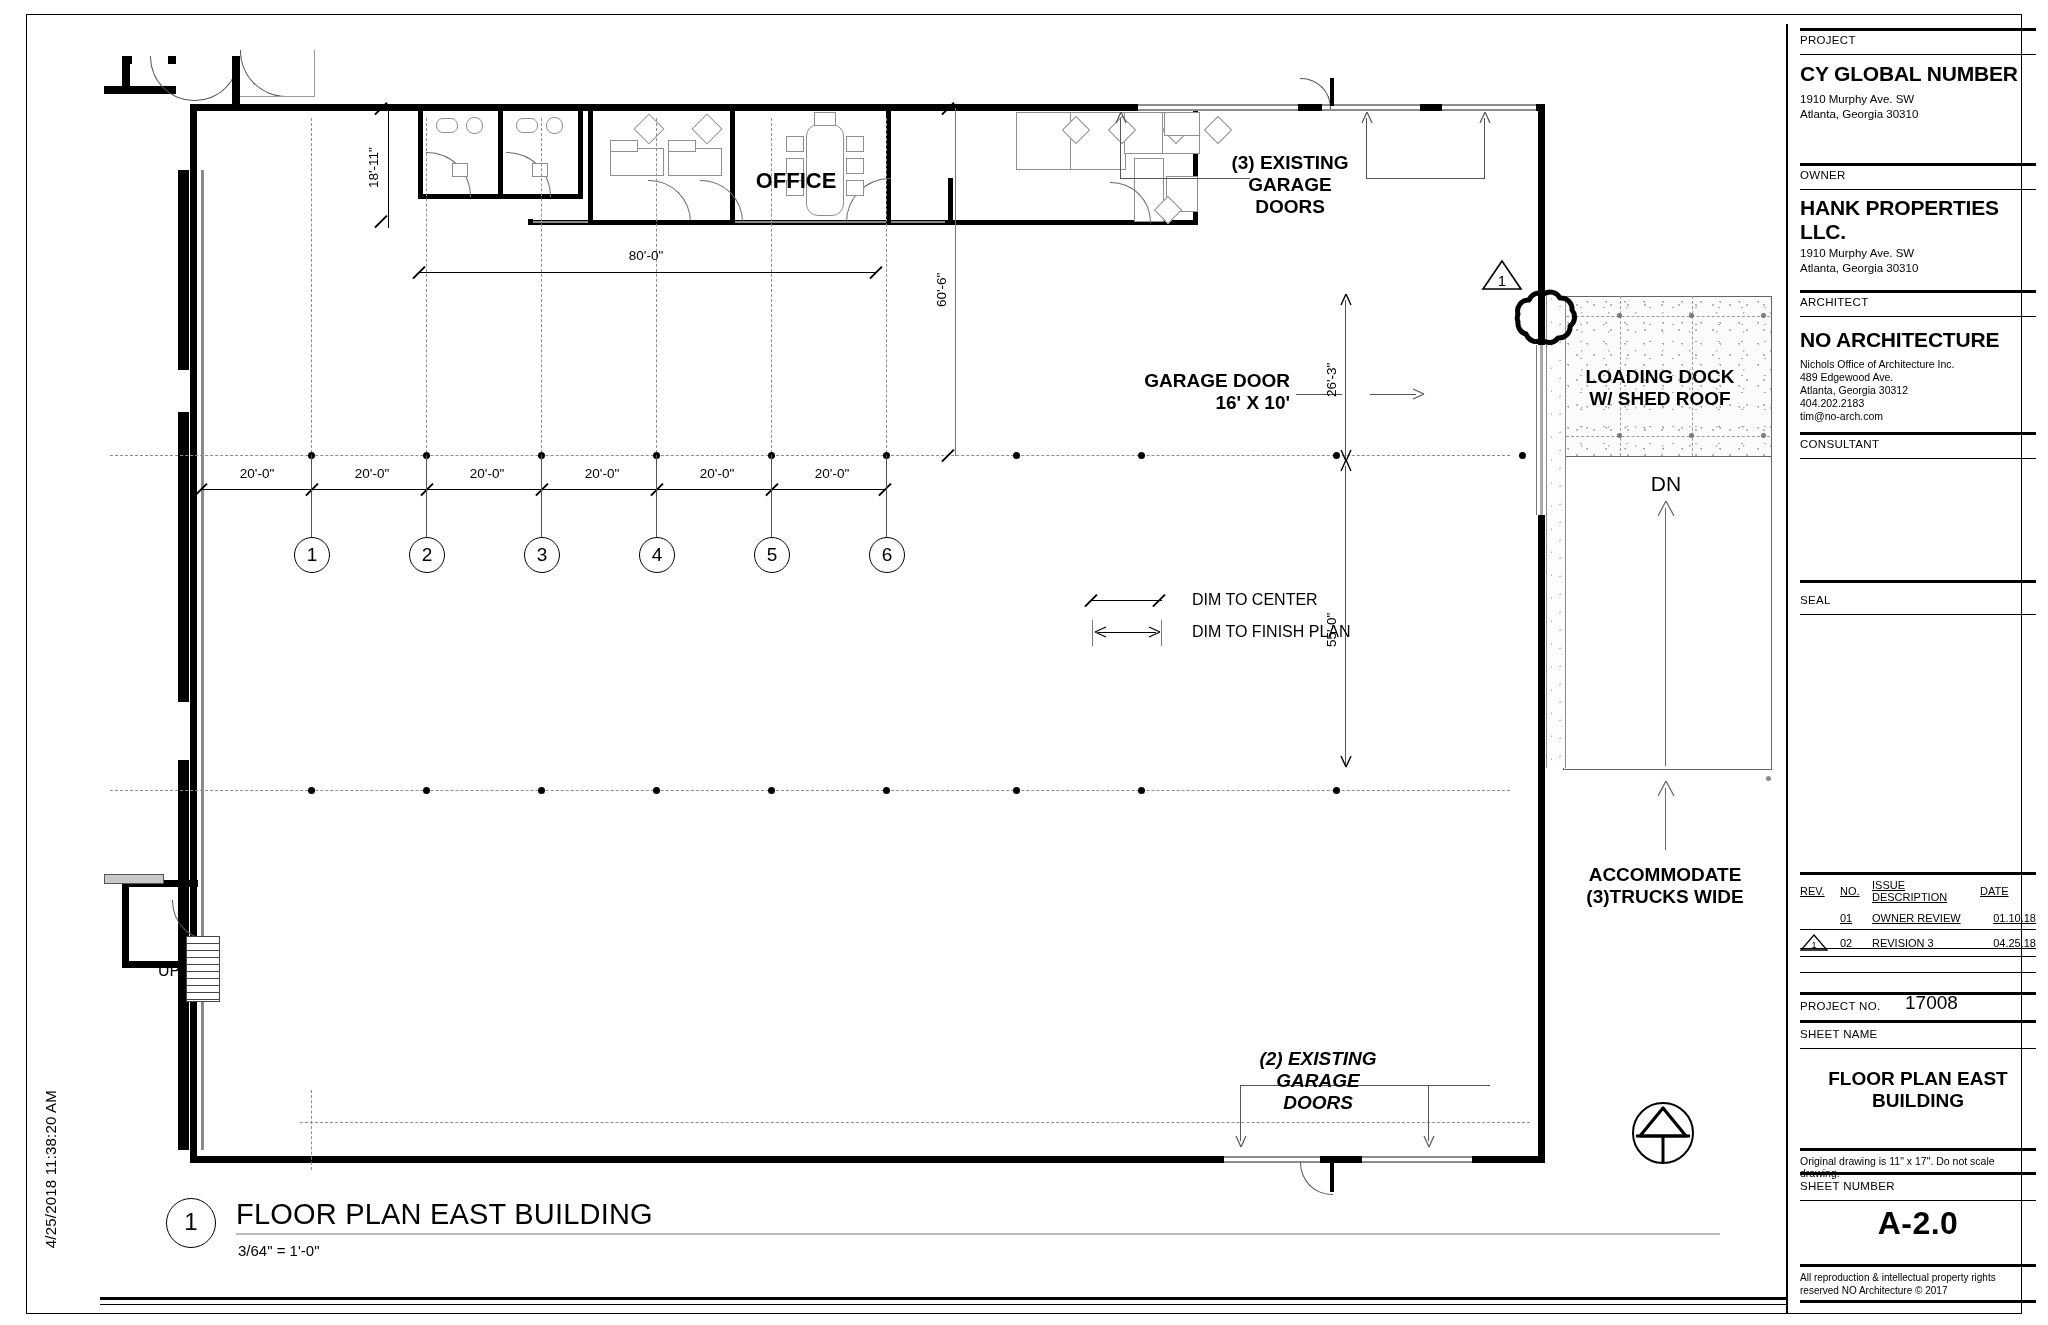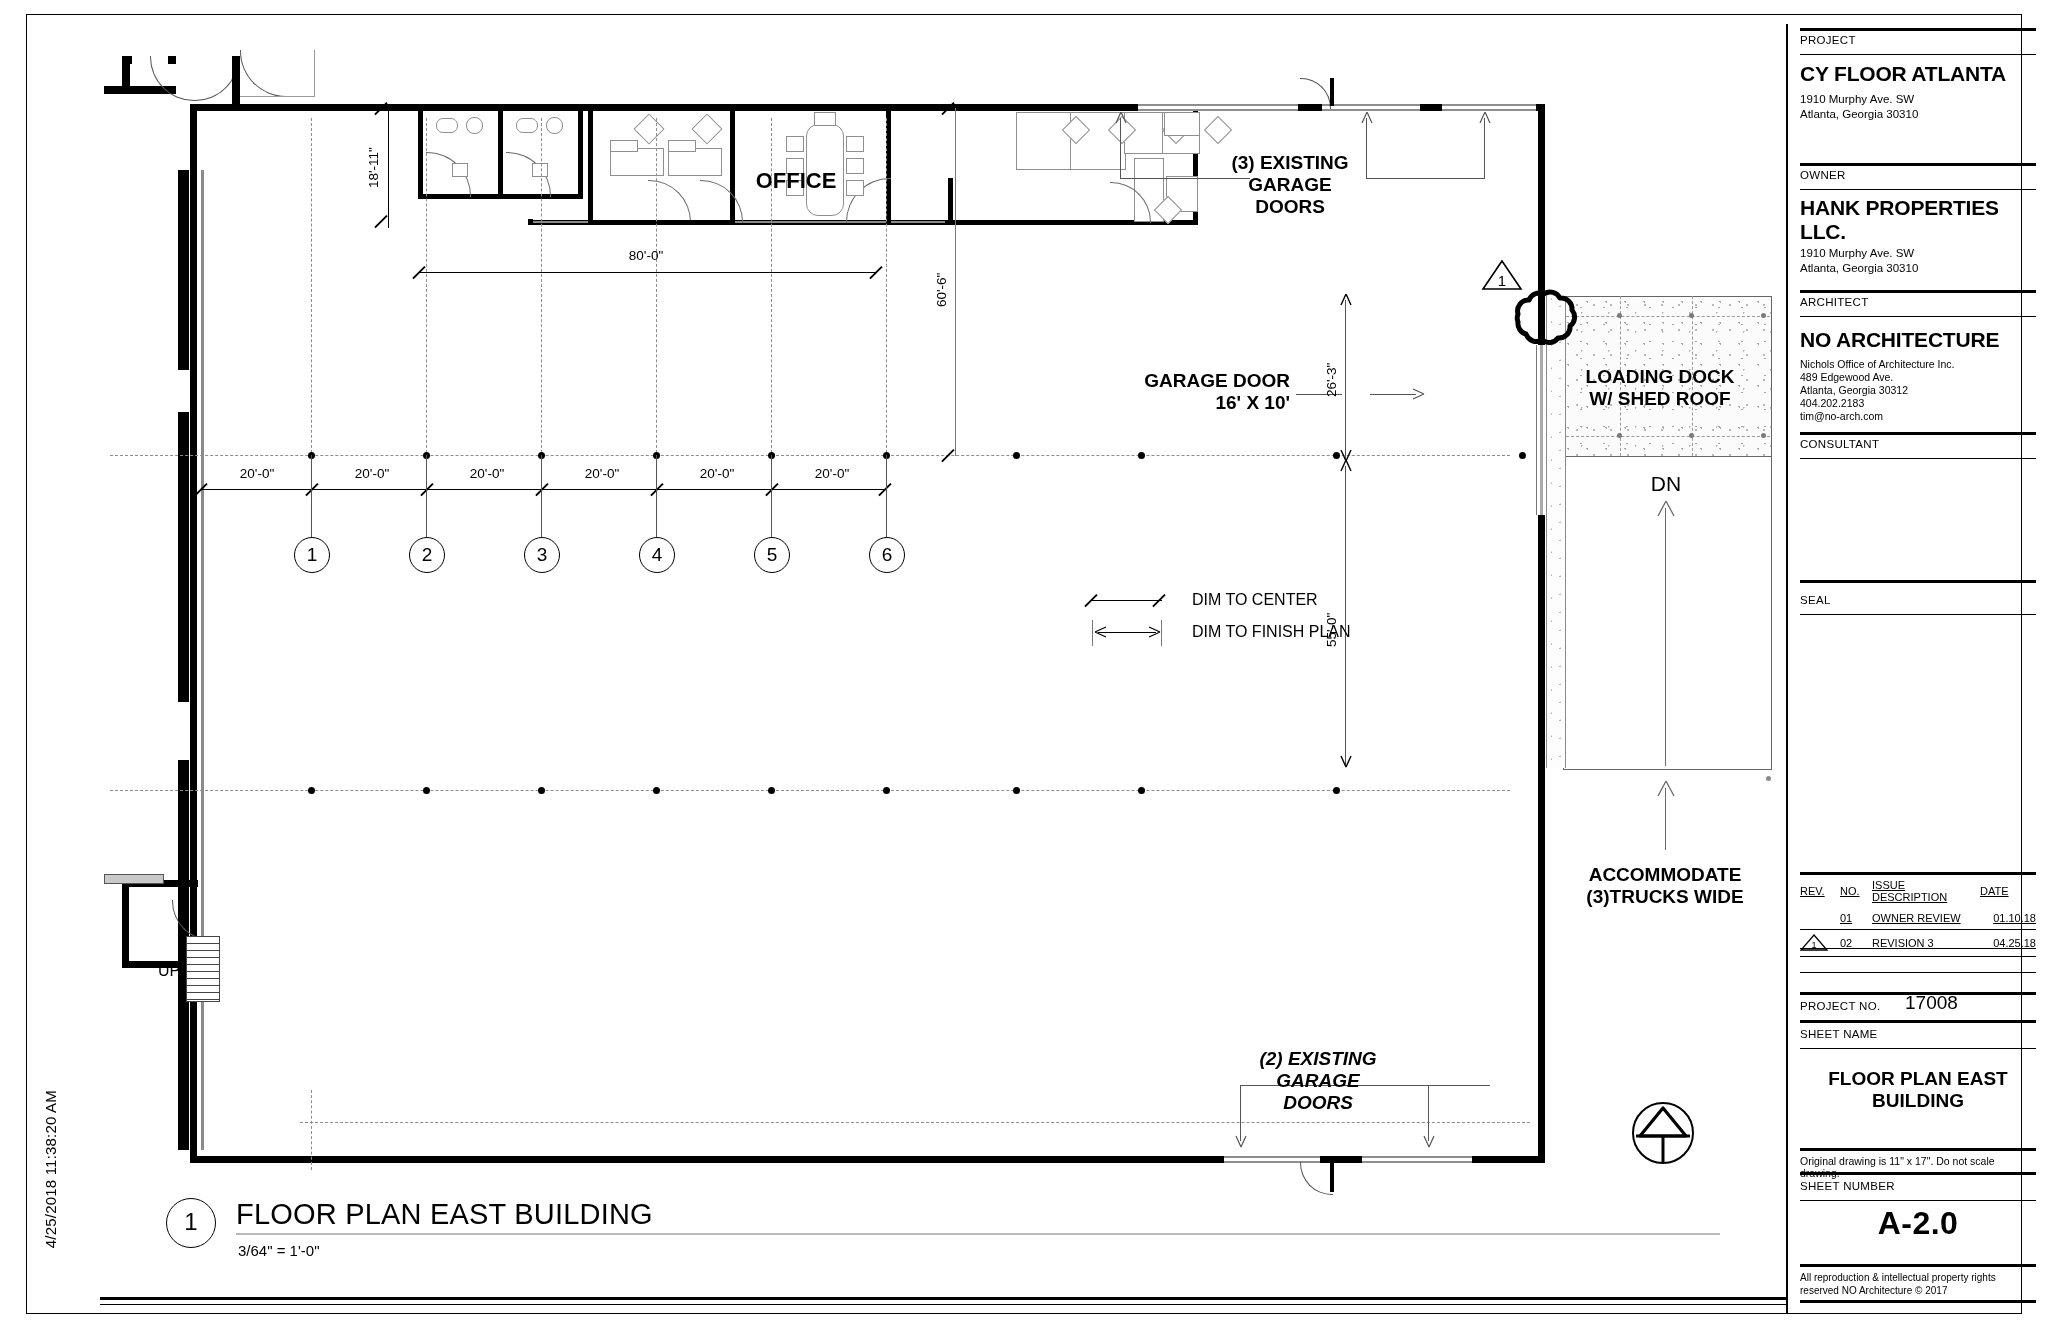--- a/index.html
+++ b/index.html
@@ -478,21 +478,21 @@
   </div>
 
   <div id="dwg-title-bubble" style="left:166px;top:1198px;">1</div>
   <div id="dwg-title-text" style="left:236px;top:1198px;">FLOOR PLAN EAST BUILDING</div>
   <div id="dwg-title-rule" style="left:236px;top:1233px;width:1484px;"></div>
   <div id="dwg-title-scale" style="left:238px;top:1242px;">3/64" = 1'-0"</div>
 
   <div class="tb-rule-heavy" style="top:28px;"></div>
   <div class="tb tb-cap" style="top:34px;">PROJECT</div>
   <div class="tb-rule-light" style="top:54px;"></div>
-  <div class="tb tb-big" style="top:62px;">CY FLOOR ATLANTA</div>
+  <div class="tb tb-big" style="top:62px;">CY GLOBAL NUMBER</div>
   <div class="tb tb-addr" style="top:92px;">1910 Murphy Ave. SW</div>
   <div class="tb tb-addr" style="top:107px;">Atlanta, Georgia 30310</div>
 
   <div class="tb-rule-heavy" style="top:163px;"></div>
   <div class="tb tb-cap" style="top:169px;">OWNER</div>
   <div class="tb-rule-light" style="top:189px;"></div>
   <div class="tb tb-big" style="top:196px;width:215px;">HANK PROPERTIES LLC.</div>
   <div class="tb tb-addr" style="top:246px;">1910 Murphy Ave. SW</div>
   <div class="tb tb-addr" style="top:261px;">Atlanta, Georgia 30310</div>
 

